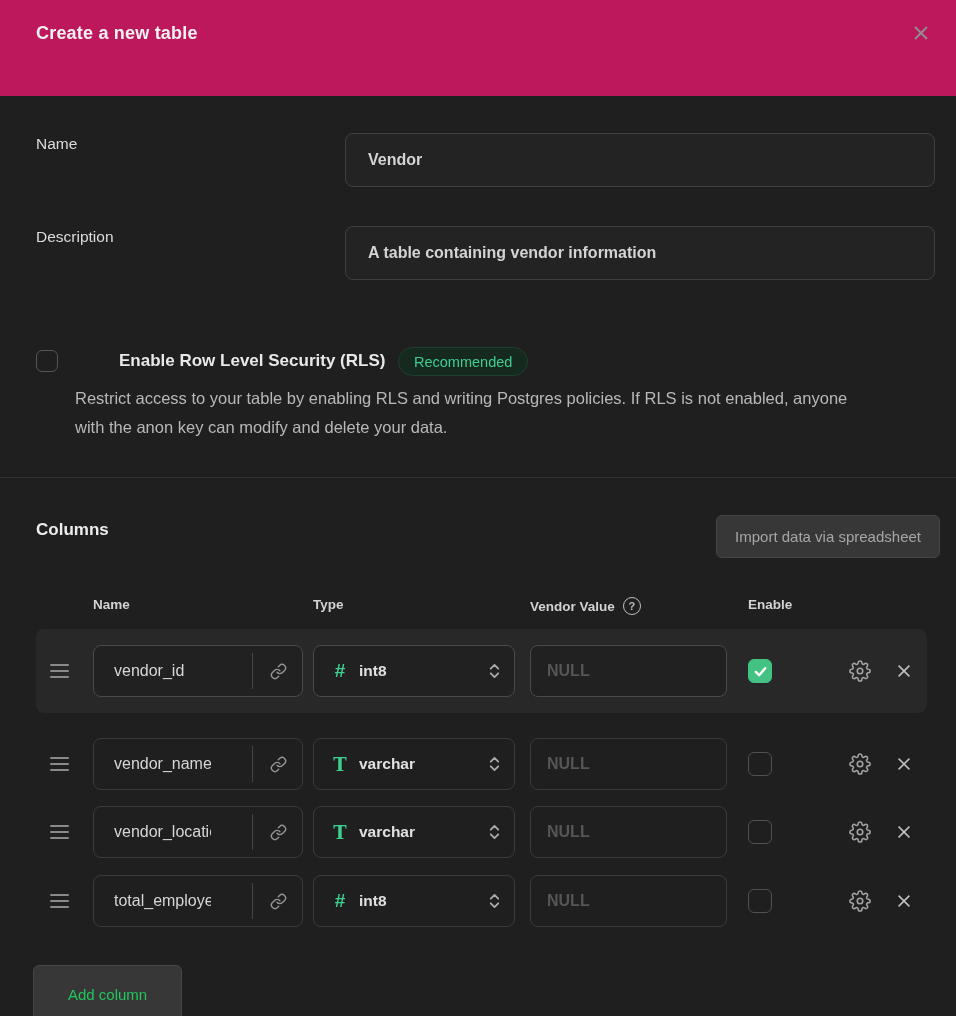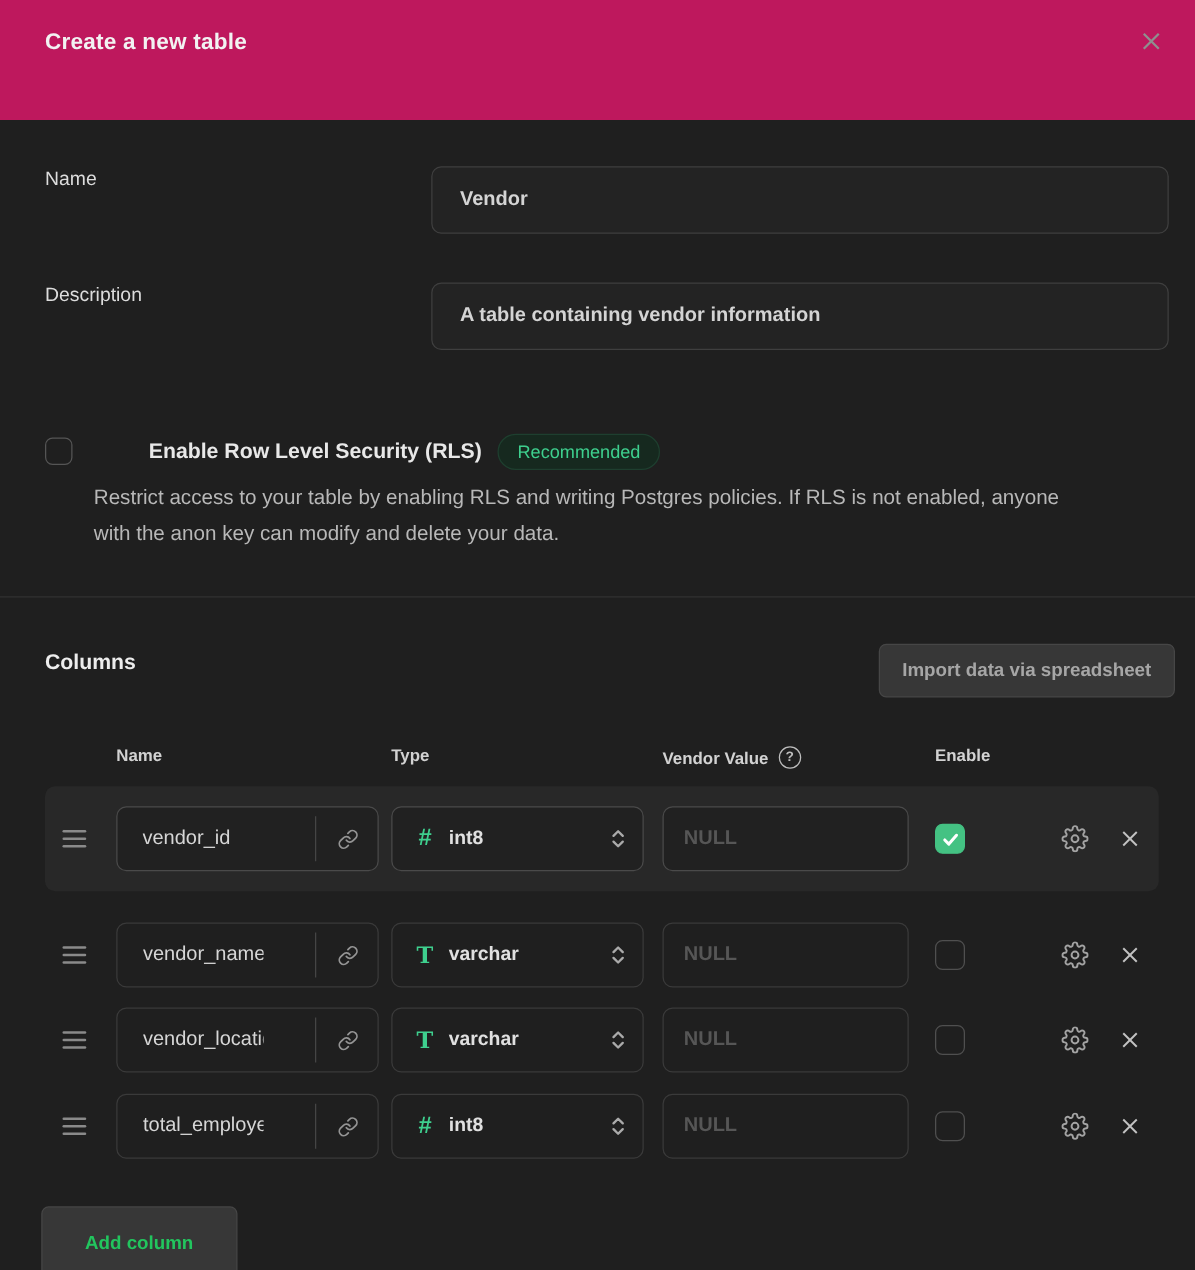--- a/index.html
+++ b/index.html
@@ -33,21 +33,21 @@
     display:inline-flex; align-items:center;
   }
   .rls-desc { position:absolute; left:75px; top:384px; width:800px; font-size:16.5px; line-height:29px; color:#b8b8b8; font-weight:400; }
 
   .divider { position:absolute; left:0; top:477px; width:956px; height:1px; background:#323232; }
 
   
   .col-heading { position:absolute; left:36px; top:520px; font-size:17px; font-weight:700; color:#ededed; }
   .btn {
     background:#373737; border:1px solid #464646; border-radius:6px; color:#a6a6a6;
-    font-family:"Liberation Sans",sans-serif; font-size:15px; font-weight:700; cursor:pointer;
+    font-family:"Liberation Sans",sans-serif; font-size:15px; font-weight:400; cursor:pointer;
   }
   .import-btn { position:absolute; right:16px; top:515px; height:43px; padding:0 18px; }
   .add-btn { position:absolute; left:33px; top:965px; height:59px; padding:0 34px; color:#22c55e; }
 
   .th { position:absolute; top:597px; font-size:13.5px; font-weight:700; color:#d2d2d2; }
   .th-name { left:93px; } .th-type { left:313px; } .th-primary { left:748px; }
   .th-default { left:530px; display:flex; align-items:center; gap:8px; }
   .q-circle { width:18px; height:18px; border-radius:50%; border:1.5px solid #bdbdbd; color:#bdbdbd;
     font-size:11px; font-weight:700; display:inline-flex; align-items:center; justify-content:center; }
 

